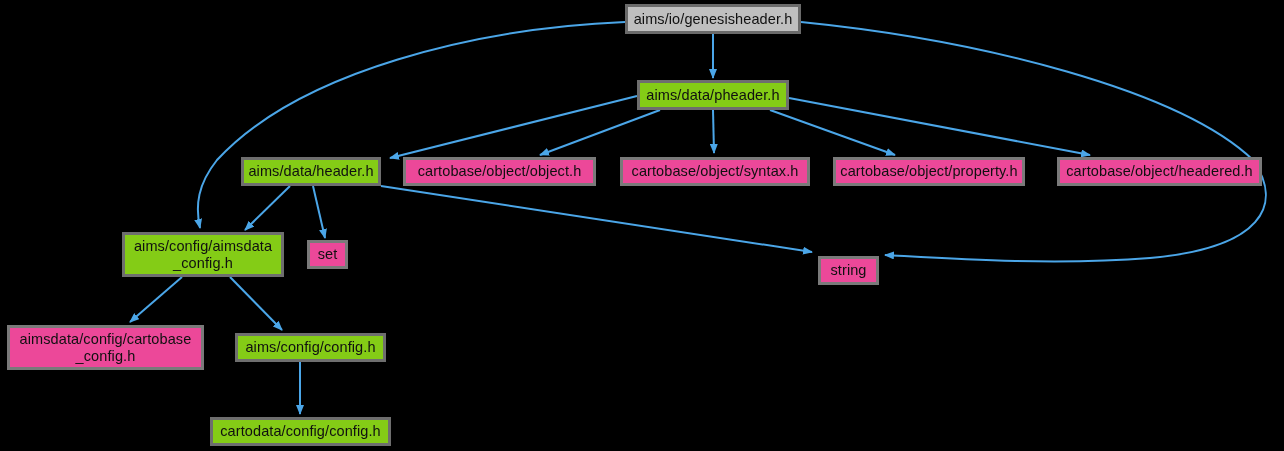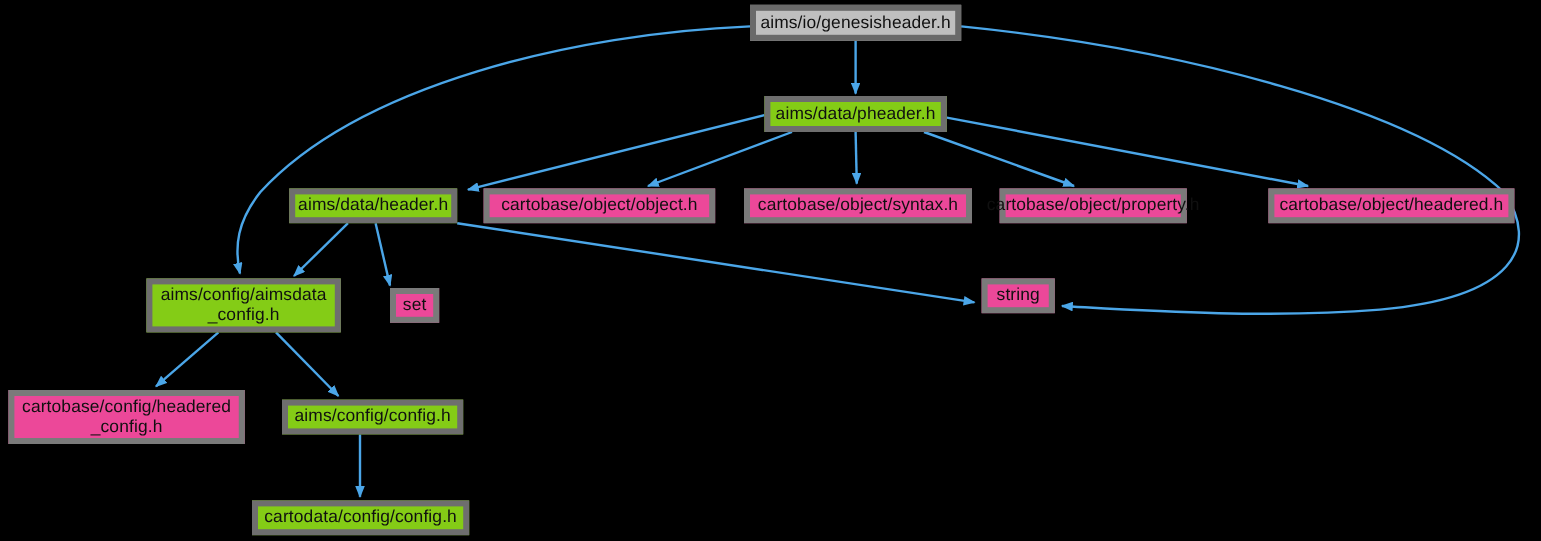--- a/index.html
+++ b/index.html
@@ -26,21 +26,21 @@
   .node {
     position: absolute;
     box-sizing: border-box;
     display: flex;
     align-items: center;
     justify-content: center;
     text-align: center;
     font-size: 14.5px;
     line-height: 17px;
     color: #101010;
-    border: 5px solid #a16207;
+    border: 3px solid #a16207;
     white-space: pre;
     letter-spacing: 0.1px;
     z-index: 2;
   }
   .node.fill-white { background: #84cc16; border-color: #6e6e6e; }
   .node.fill-gray  { background: #ec4899; border-color: #7a7a7a; }
   .node.fill-dark  { background: #bfbfbf; border-color: #6a6a6a; }
   .node .nlabel { display: block; }
 </style>
 </head>
@@ -69,24 +69,24 @@
         <path d="M 230 277 L 282 330" marker-end="url(#arrowhead)"></path>
         <path d="M 300 362 L 300 414" marker-end="url(#arrowhead)"></path>
       </g>
   </svg>
   <div id="nodes-group">
       <div class="node fill-dark" style="left: 625px; top: 4px; width: 176px; height: 30px;"><span class="nlabel">aims/io/genesisheader.h</span></div>
       <div class="node fill-white" style="left: 637px; top: 80px; width: 152px; height: 30px;"><span class="nlabel">aims/data/pheader.h</span></div>
       <div class="node fill-white" style="left: 241px; top: 157px; width: 140px; height: 29px; text-align: center;"><span class="nlabel">aims/data/header.h</span></div>
       <div class="node fill-gray" style="left: 403px; top: 157px; width: 193px; height: 29px;"><span class="nlabel">cartobase/object/object.h</span></div>
       <div class="node fill-gray" style="left: 620px; top: 157px; width: 190px; height: 29px;"><span class="nlabel">cartobase/object/syntax.h</span></div>
-      <div class="node fill-gray" style="left: 833px; top: 157px; width: 156px; height: 29px;"><span class="nlabel">cartobase/object/property.h</span></div>
+      <div class="node fill-gray" style="left: 833px; top: 157px; width: 192px; height: 29px;"><span class="nlabel">cartobase/object/property.h</span></div>
       <div class="node fill-gray" style="left: 1057px; top: 157px; width: 205px; height: 29px;"><span class="nlabel">cartobase/object/headered.h</span></div>
       <div class="node fill-white" style="left: 122px; top: 232px; width: 162px; height: 45px; justify-content: center;"><span class="nlabel">aims/config/aimsdata
 _config.h</span></div>
-      <div class="node fill-gray" style="left: 307px; top: 240px; width: 41px; height: 29px; margin-left: 18px;"><span class="nlabel">set</span></div>
-      <div class="node fill-gray" style="left: 818px; top: 232px; width: 61px; height: 29px;"><span class="nlabel">string</span></div>
-      <div class="node fill-gray" style="left: 7px; top: 325px; width: 197px; height: 45px;"><span class="nlabel">cartobase/config/headered
+      <div class="node fill-gray" style="left: 307px; top: 240px; width: 41px; height: 29px;"><span class="nlabel">set</span></div>
+      <div class="node fill-gray" style="left: 818px; top: 256px; width: 61px; height: 29px;"><span class="nlabel">string</span></div>
+      <div class="node fill-gray" style="left: 7px; top: 325px; width: 197px; height: 45px;"><span class="nlabel">aimsdata/config/cartobase
 _config.h</span></div>
       <div class="node fill-white" style="left: 235px; top: 333px; width: 151px; height: 29px;"><span class="nlabel">aims/config/config.h</span></div>
       <div class="node fill-white" style="left: 210px; top: 417px; width: 181px; height: 29px;"><span class="nlabel">cartodata/config/config.h</span></div>
     </div>
 </div>
 
 </body></html>

